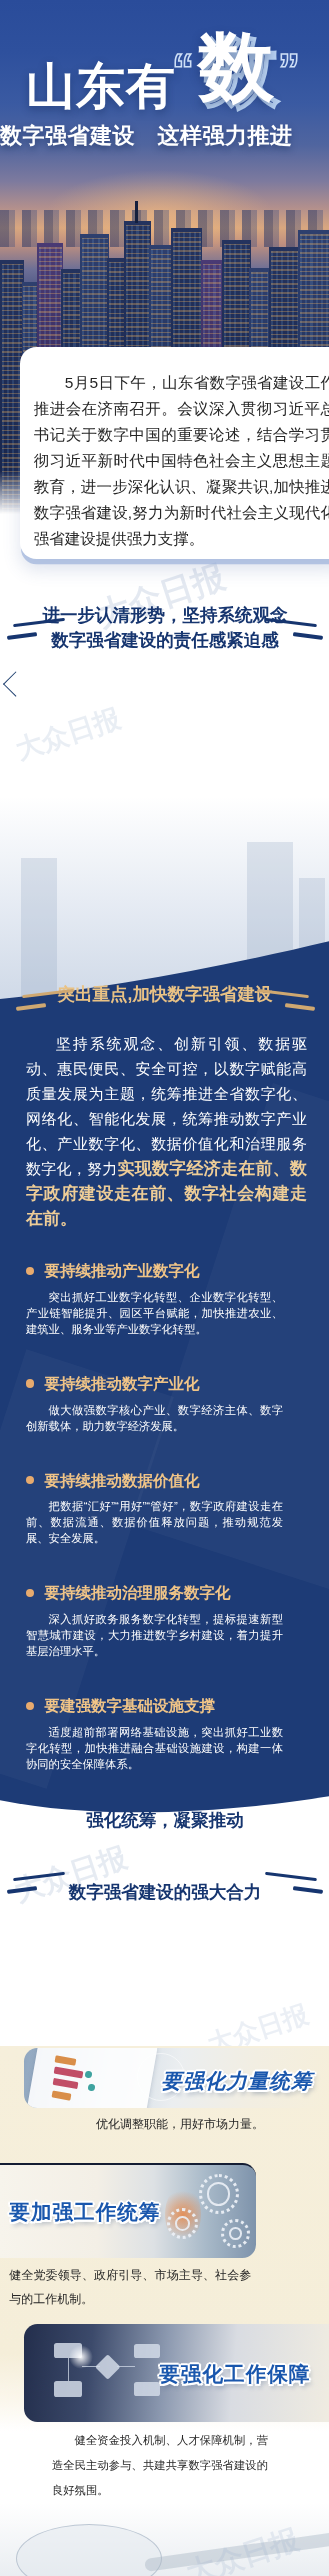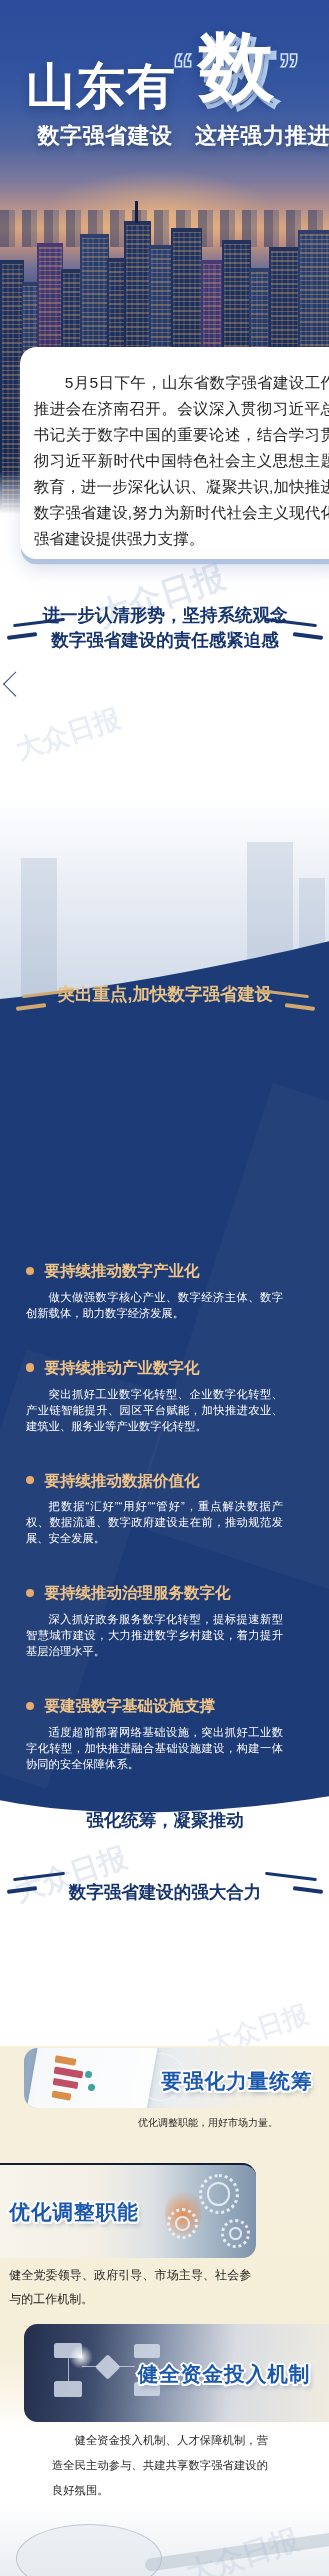--- a/index.html
+++ b/index.html
@@ -26,21 +26,21 @@
     background:linear-gradient(180deg,rgba(255,255,255,0),#ffffff 92%);}
   
   .t-main{left:26px;top:54px;font-size:49px;font-weight:900;color:#fff;letter-spacing:1px;
     text-shadow:0 3.1px 8.2px rgba(15,35,80,.45);}
   .q{font-weight:900;color:transparent;-webkit-text-stroke:1.5px #cfe0f7;}
   .q-open{left:172px;top:45px;font-size:44px;}
   .q-close{left:278px;top:45px;font-size:44px;}
   .bignum{font-size:76px;font-weight:900;line-height:1;}
   .num-shadow{left:203px;top:34px;color:transparent;-webkit-text-stroke:2.1px #b9d2f2;}
   .num-main{left:198px;top:29px;color:#fff;text-shadow:0 4.1px 9.3px rgba(15,35,80,.4);}
-  .subtitle{left:0;top:121px;width:330px;text-align:right;font-size:22px;font-weight:900;
+  .subtitle{left:0;top:121px;width:330px;text-align:left;font-size:22px;font-weight:900;
     color:#fff;letter-spacing:0.5px;text-shadow:0 2.6px 6.2px rgba(15,35,80,.5);}
   
   .intro-card{left:12.4px;top:347px;width:329px;height:212px;background:#fff;border-radius:16.5px;
     box-sizing:border-box;padding:23px 13.4px 0 13.4px;
     box-shadow:0 6.2px 0 -1px rgba(150,173,216,.65),0 10.3px 17.5px rgba(70,100,160,.18);z-index:3;margin-left:8px;}
   .body-p{font-size:15.5px;line-height:26px;color:#262626;text-align:justify;
     text-indent:2em;word-break:break-all;margin:0;}
   
   .wm{color:#9fb3cf;opacity:.28;font-weight:bold;transform:rotate(-18deg);
     font-family:"Liberation Serif","DejaVu Serif",serif;white-space:nowrap;z-index:1;}
@@ -189,42 +189,45 @@
     </div>
   </div>
   <svg class="abs curve" style="top:1792px;" width="330" height="33" viewBox="0 0 640 64">
     <path d="M0,0 L640,0 L640,8 C470,36 210,58 0,16 Z" fill="#1d3b76"></path>
   </svg>
 
   <div class="abs sec-h gold" style="top:982px;">突出重点,加快数字强省建设</div>
   <div class="decor" style="left:15.5px;top:987px;color:#cfa871;"></div>
   <div class="decor flip" style="right:15.5px;top:987px;color:#cfa871;"></div>
 
+  <div class="abs navy-intro">
+    <p class="body-p"><span>坚持系统观念、创新引领、数据驱动、惠民便民、安全可控，以数字赋能高质量发展为主题，统筹推进全省数字化、网络化、智能化发展，统筹推动数字产业化、产业数字化、数据价值化和治理服务数字化，努力</span><span class="hl">实现数字经济走在前、数字政府建设走在前、数字社会构建走在前。</span></p>
+  </div>
 
   <div class="abs bullets">
     <div class="bullet">
       <div class="b-head">
         <span class="dot"></span>
+        <span>要持续推动产业数字化</span>
+      </div>
+      <p class="b-body">突出抓好工业数字化转型、企业数字化转型、产业链智能提升、园区平台赋能，加快推进农业、建筑业、服务业等产业数字化转型。</p>
+    </div>
+    <div class="bullet">
+      <div class="b-head">
+        <span class="dot"></span>
         <span>要持续推动数字产业化</span>
       </div>
       <p class="b-body">做大做强数字核心产业、数字经济主体、数字创新载体，助力数字经济发展。</p>
     </div>
     <div class="bullet">
       <div class="b-head">
         <span class="dot"></span>
-        <span>要持续推动产业数字化</span>
-      </div>
-      <p class="b-body">突出抓好工业数字化转型、企业数字化转型、产业链智能提升、园区平台赋能，加快推进农业、建筑业、服务业等产业数字化转型。</p>
-    </div>
-    <div class="bullet">
-      <div class="b-head">
-        <span class="dot"></span>
         <span>要持续推动数据价值化</span>
       </div>
-      <p class="b-body">把数据“汇好”“用好”“管好”，重点解决数据产权、数据流通、数字政府建设走在前，推动规范发展、安全发展。</p>
+      <p class="b-body">把数据“汇好”“用好”“管好”，数字政府建设走在前、数据流通、数据价值释放问题，推动规范发展、安全发展。</p>
     </div>
     <div class="bullet">
       <div class="b-head">
         <span class="dot"></span>
         <span>要持续推动治理服务数字化</span>
       </div>
       <p class="b-body">深入抓好政务服务数字化转型，提标提速新型智慧城市建设，大力推进数字乡村建设，着力提升基层治理水平。</p>
     </div>
     <div class="bullet">
       <div class="b-head">
@@ -245,50 +248,50 @@
 
   <div class="pcard card1 abs">
     <div class="paper"></div>
     <div class="chip" style="left:31px;top:9.3px;width:20.6px;height:6.7px;background:#d98e49;"></div>
     <div class="chip" style="left:30px;top:20.6px;width:29px;height:7.2px;background:#c14e67;"></div>
     <div class="chip" style="left:29px;top:32px;width:25px;height:7.2px;background:#c14e67;"></div>
     <div class="chip" style="left:28px;top:44px;width:18.5px;height:6.7px;background:#d98e49;"></div>
     <div class="chip" style="left:61px;top:23px;width:7.2px;height:7.2px;background:#3fa3a0;border-radius:50%;"></div>
     <div class="chip" style="left:64px;top:36px;width:7.2px;height:7.2px;background:#3fa3a0;border-radius:50%;"></div>
     <div class="gearline" style="left:113px;top:5.2px;width:46px;height:46px;"></div>
-    <span class="card-h" style="right:17.5px;top:18.5px;">要强化力量统筹</span>
-  </div>
-  <div class="abs cream-p" style="top:2116px;left:14px;width:264px;text-align:right;font-size:10px;">优化调整职能，用好市场力量。</div>
+    <span class="card-h" style="right:17.5px;top:18.5px;font-style:italic;">要强化力量统筹</span>
+  </div>
+  <div class="abs cream-p" style="top:2116px;left:0;width:264px;text-align:right;font-size:12px;">优化调整职能，用好市场力量。</div>
 
   <div class="pcard card2 abs">
     <div class="blob" style="left:165px;top:20.6px;width:36px;height:57px;background:radial-gradient(circle,rgba(236,130,60,.8),rgba(236,130,60,0) 70%);"></div>
     <div class="gear" style="right:17.5px;top:9.3px;width:34px;height:34px;">
         <i></i>
       </div>
     <div class="gear" style="right:58px;top:43px;width:25px;height:25px;">
         <i></i>
       </div>
     <div class="gear" style="right:6.2px;top:54px;width:23px;height:23px;">
         <i></i>
       </div>
-    <span class="card-h" style="left:9.3px;top:33px;">优化调整职能</span>
+    <span class="card-h" style="left:9.3px;top:33px;">要加强工作统筹</span>
   </div>
   <div class="abs cream-p" style="top:2263px;left:9.3px;width:242px;font-size:12px;line-height:24px;text-align:justify;word-break:break-all;">健全党委领导、政府引导、市场主导、社会参与的工作机制。</div>
 
   <div class="pcard card3 abs">
     <div class="fnode" style="left:30px;top:18.5px;width:28px;height:15.5px;"></div>
     <div class="fnode" style="left:30px;top:57px;width:28px;height:15.5px;"></div>
     <div class="fnode d" style="left:75px;top:34px;width:17.5px;height:17.5px;"></div>
     <div class="fnode" style="left:110px;top:19.6px;width:26px;height:14.4px;"></div>
     <div class="fnode" style="left:110px;top:58px;width:26px;height:14.4px;"></div>
     <div class="fline" style="left:44px;top:34px;width:1px;height:23px;"></div>
     <div class="fline" style="left:58px;top:42px;width:17.5px;height:1px;"></div>
     <div class="fline" style="left:93px;top:42px;width:17.5px;height:1px;"></div>
     <div class="fingerglow" style="left:45px;top:20.6px;"></div>
-    <span class="card-h" style="right:19.6px;top:36px;">健全资金投入机制</span>
+    <span class="card-h" style="right:19.6px;top:36px;">要强化工作保障</span>
   </div>
   <div class="abs cream-p" style="top:2428px;left:52px;width:216px;font-size:11.3px;line-height:25px;text-indent:2em;text-align:justify;word-break:break-all;">健全资金投入机制、人才保障机制，营造全民主动参与、共建共享数字强省建设的良好氛围。</div>
 
   <div class="abs fade2">
     <div class="stadium"></div>
     <div class="road"></div>
   </div>
 
 </div>
 

